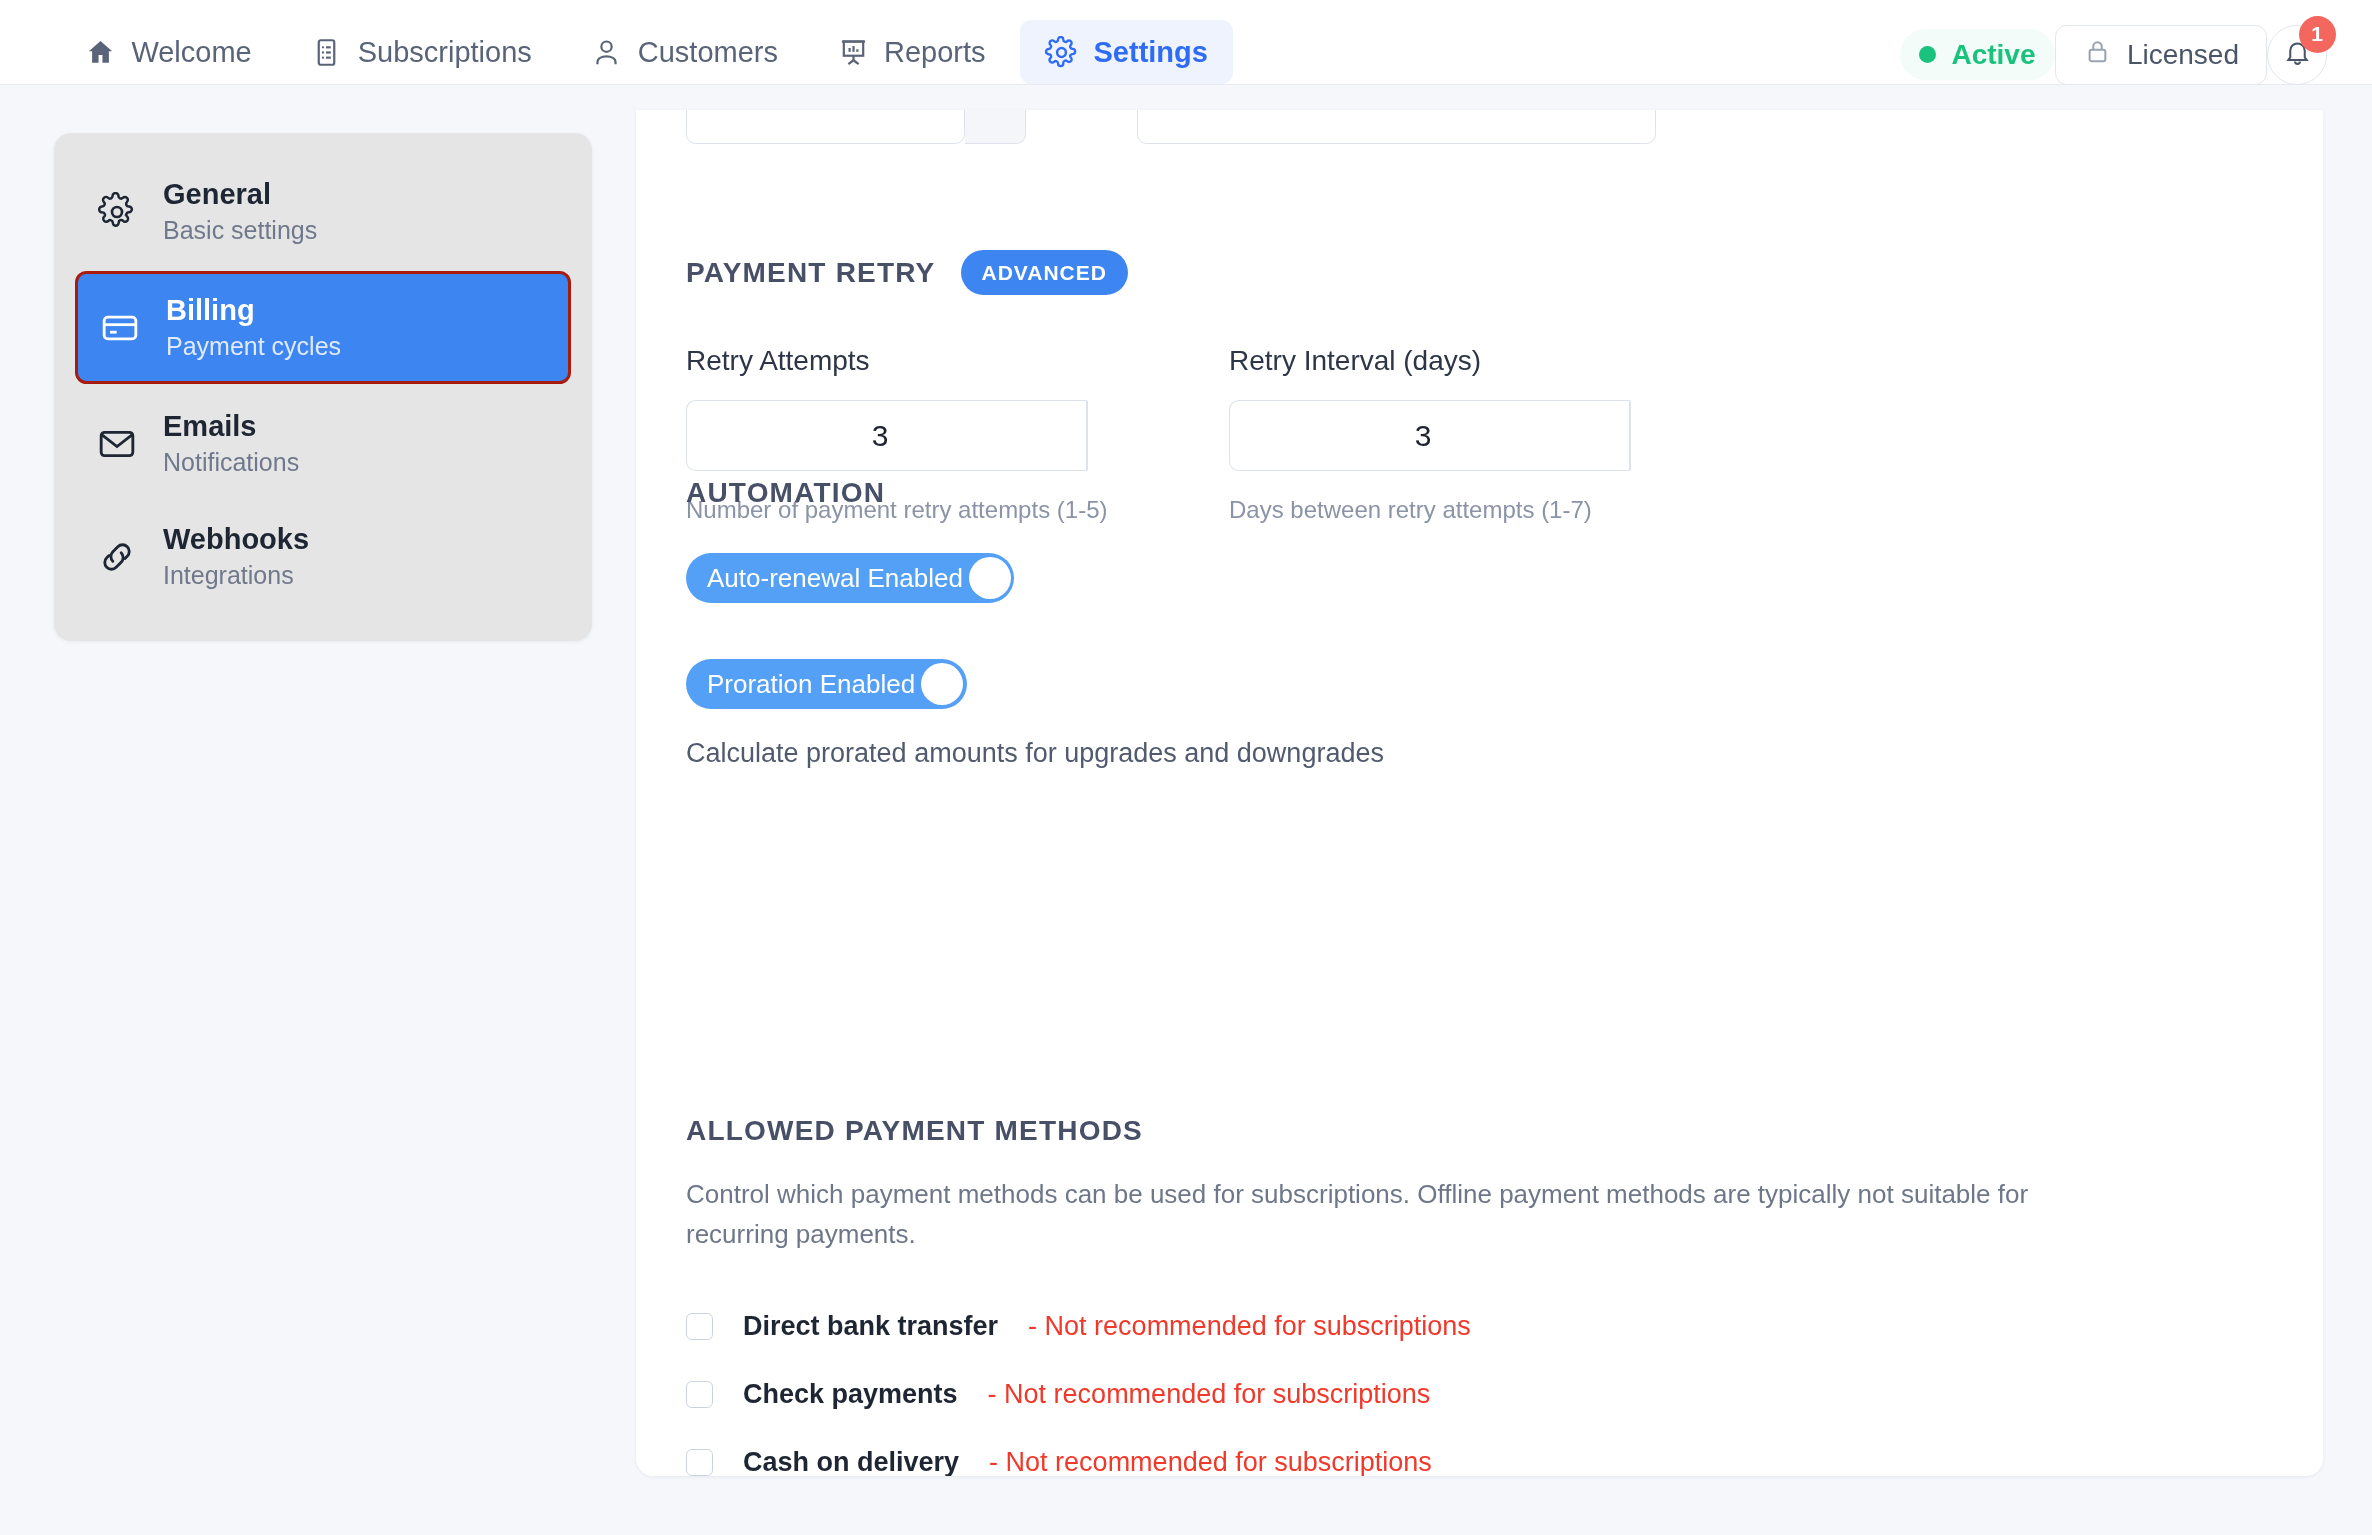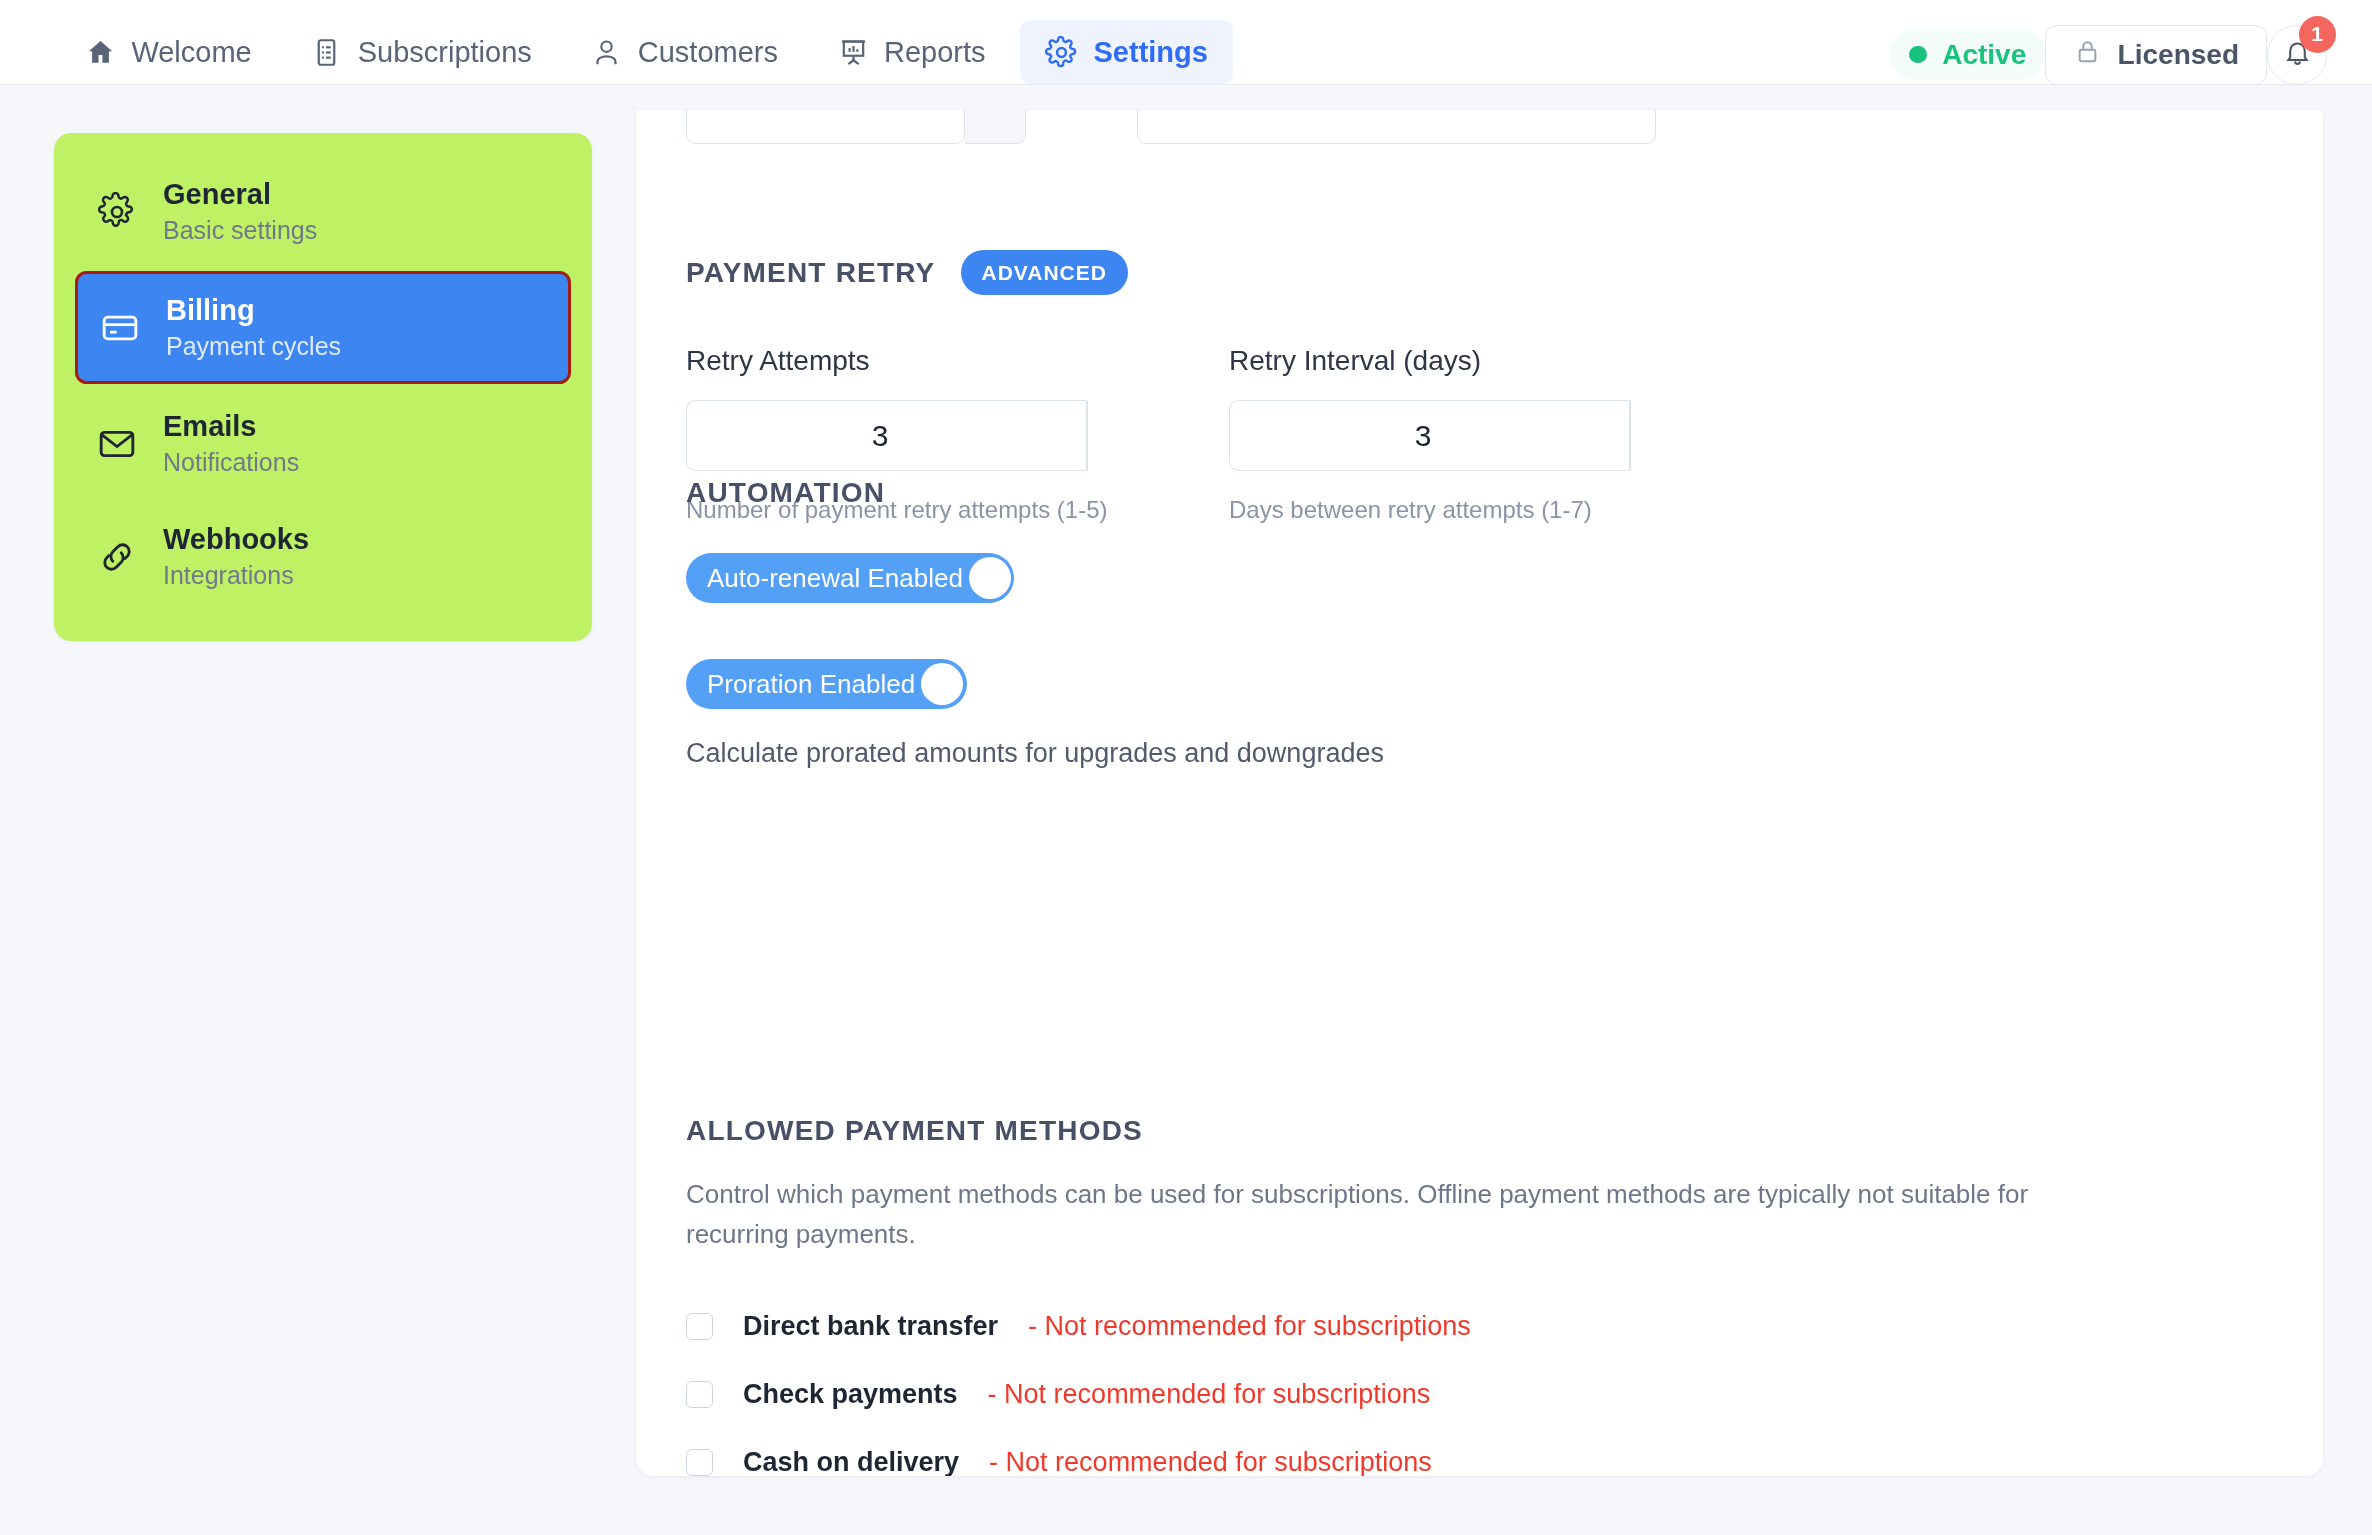--- a/index.html
+++ b/index.html
@@ -79,21 +79,21 @@
   .license-btn {
     display: flex;
     align-items: center;
     gap: 15.4px;
     padding: 11px 27px;
     border: 1px solid #e2e6ee;
     border-radius: 11.5px;
     background: #fff;
     color: #4a5568;
     font-size: 28px;
-    font-weight: 700;
+    font-weight: 400;
     cursor: pointer;
   }
   .bell-wrap {
     position: relative;
     width: 60px; height: 60px;
     border: 1px solid #e2e6ee;
     border-radius: 50%;
     background: #fff;
     display: flex;
     align-items: center;
@@ -114,21 +114,21 @@
     justify-content: center;
     padding: 0 7.7px;
   }
 
   
   .sidebar {
     position: absolute;
     left: 54px;
     top: 133px;
     width: 538px;
-    background: #bef264;
+    background: #e5e5e5;
     border-radius: 17.3px;
     box-shadow: 0 1px 3.8px rgba(30,40,70,.07);
     padding: 25px 21px;
   }
   .side-item {
     display: flex;
     align-items: center;
     gap: 25px;
     padding: 21px 21px;
     border-radius: 11.5px;

